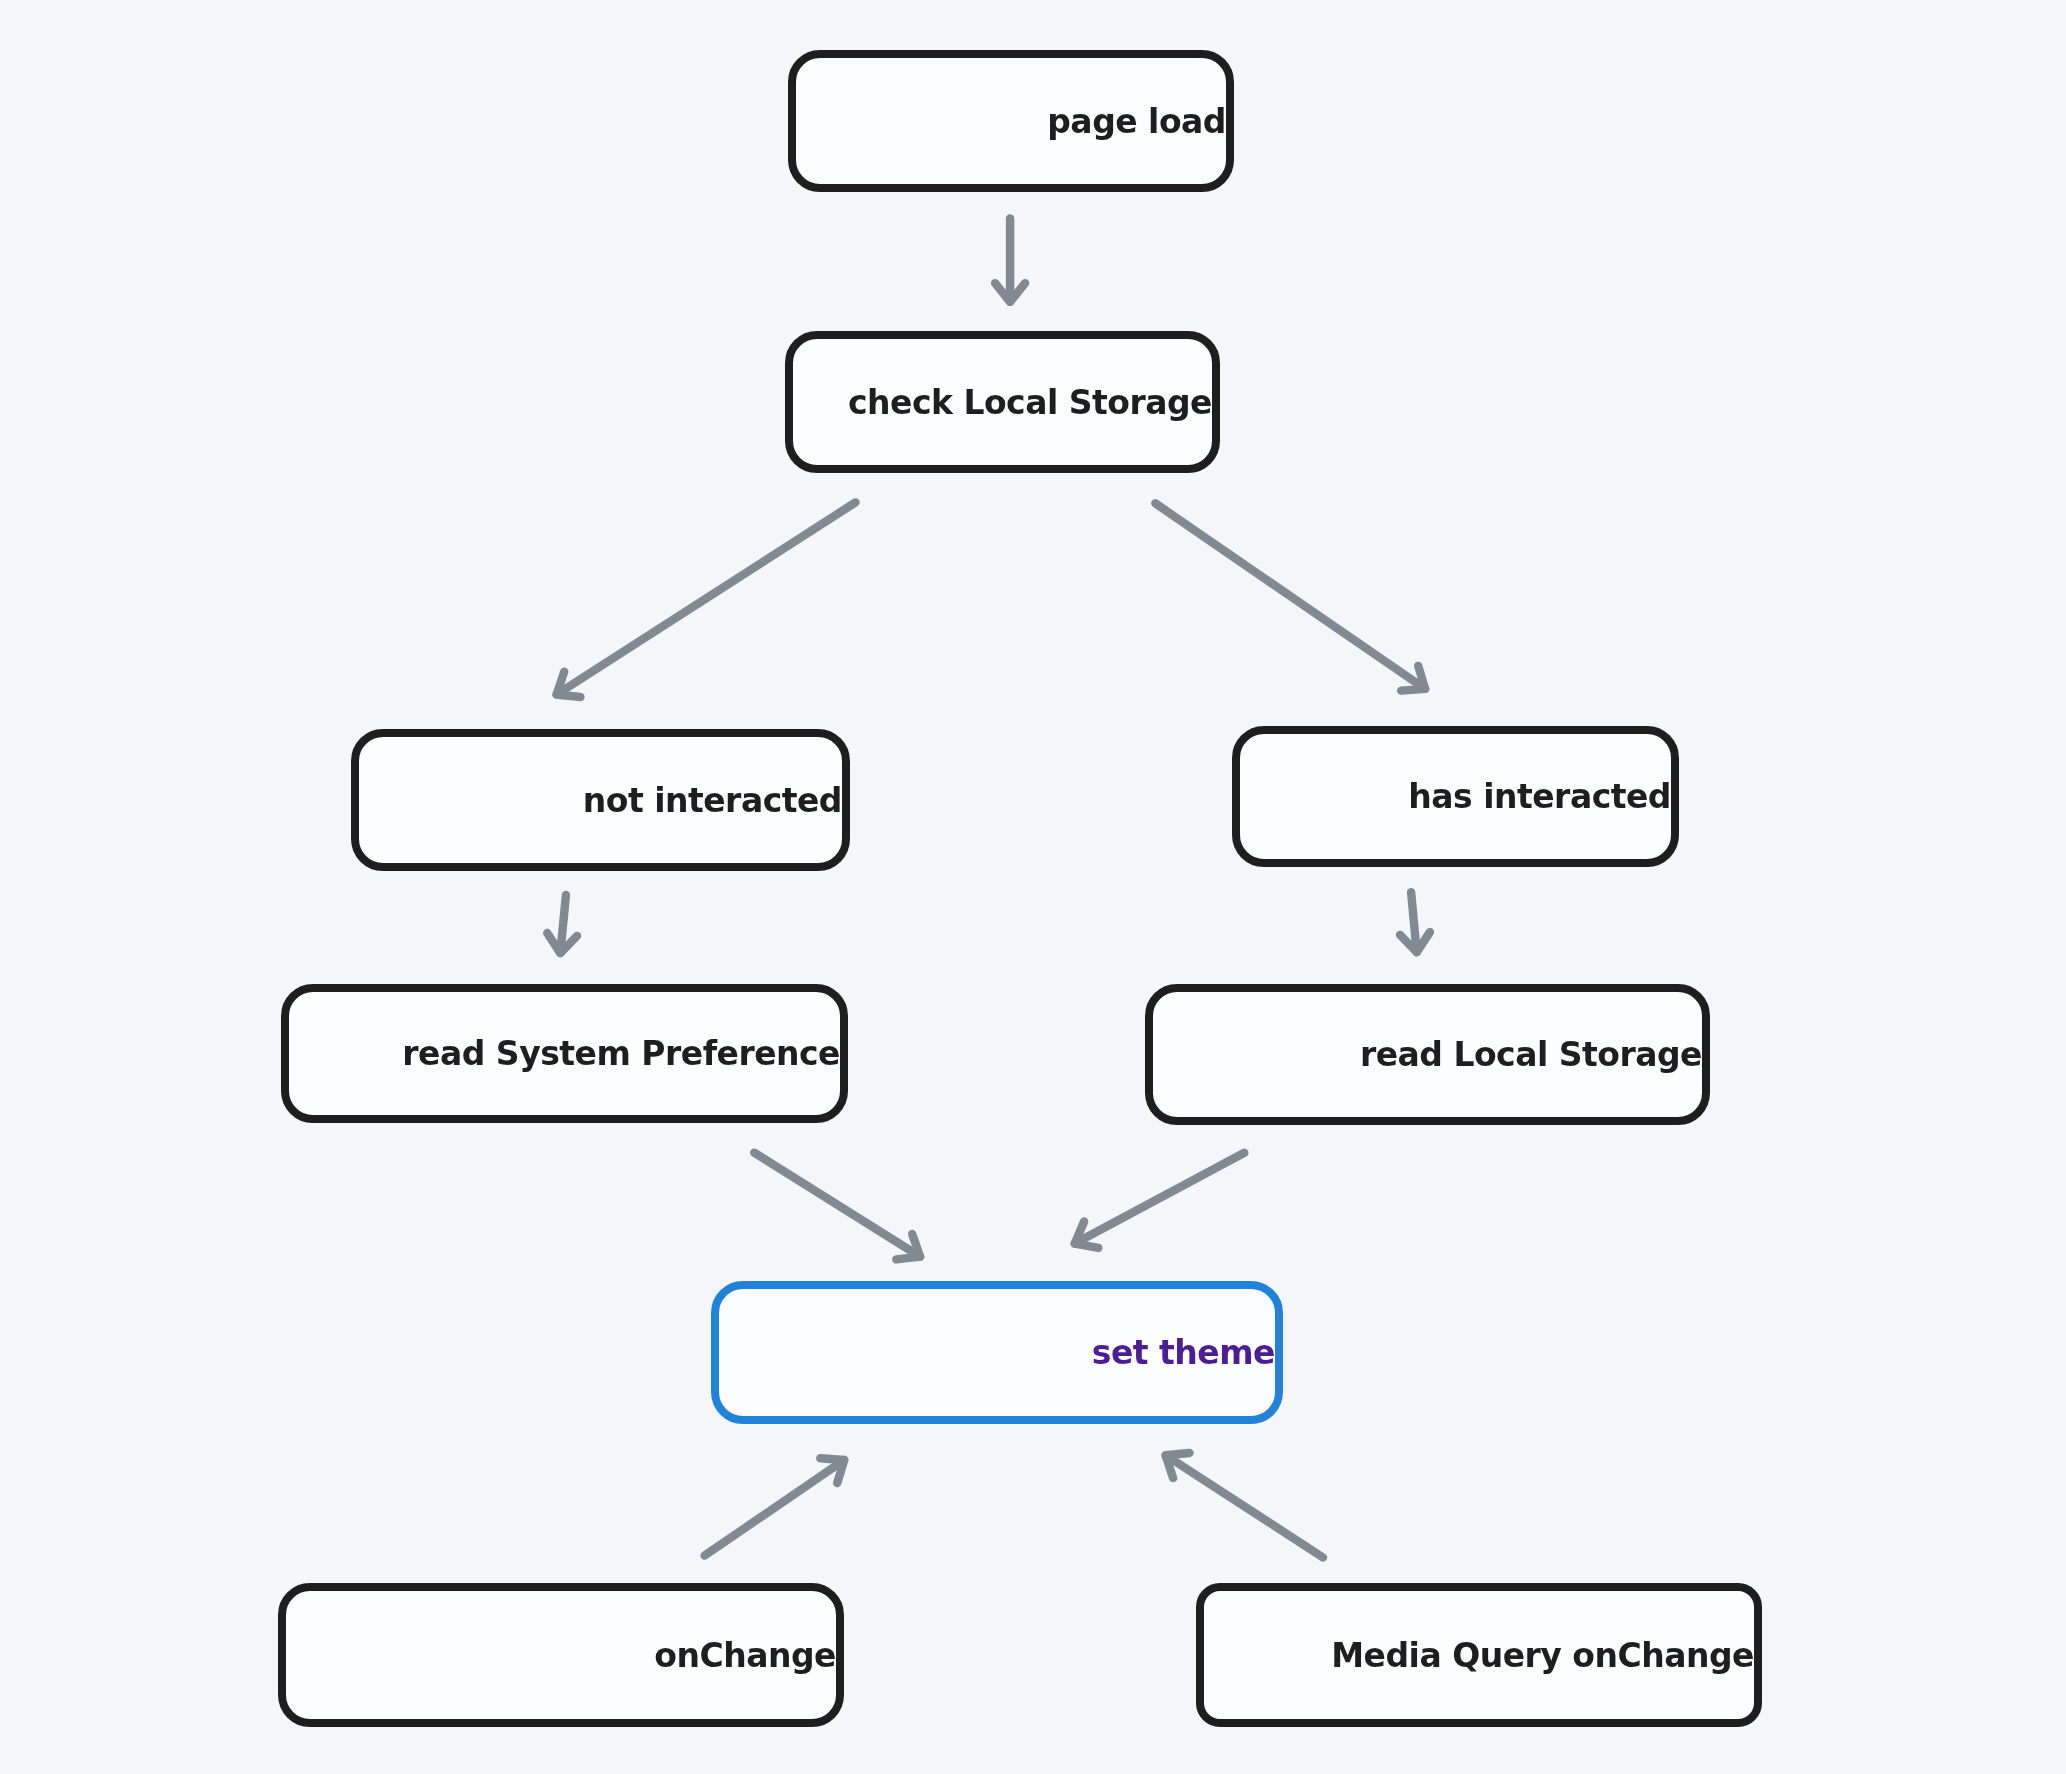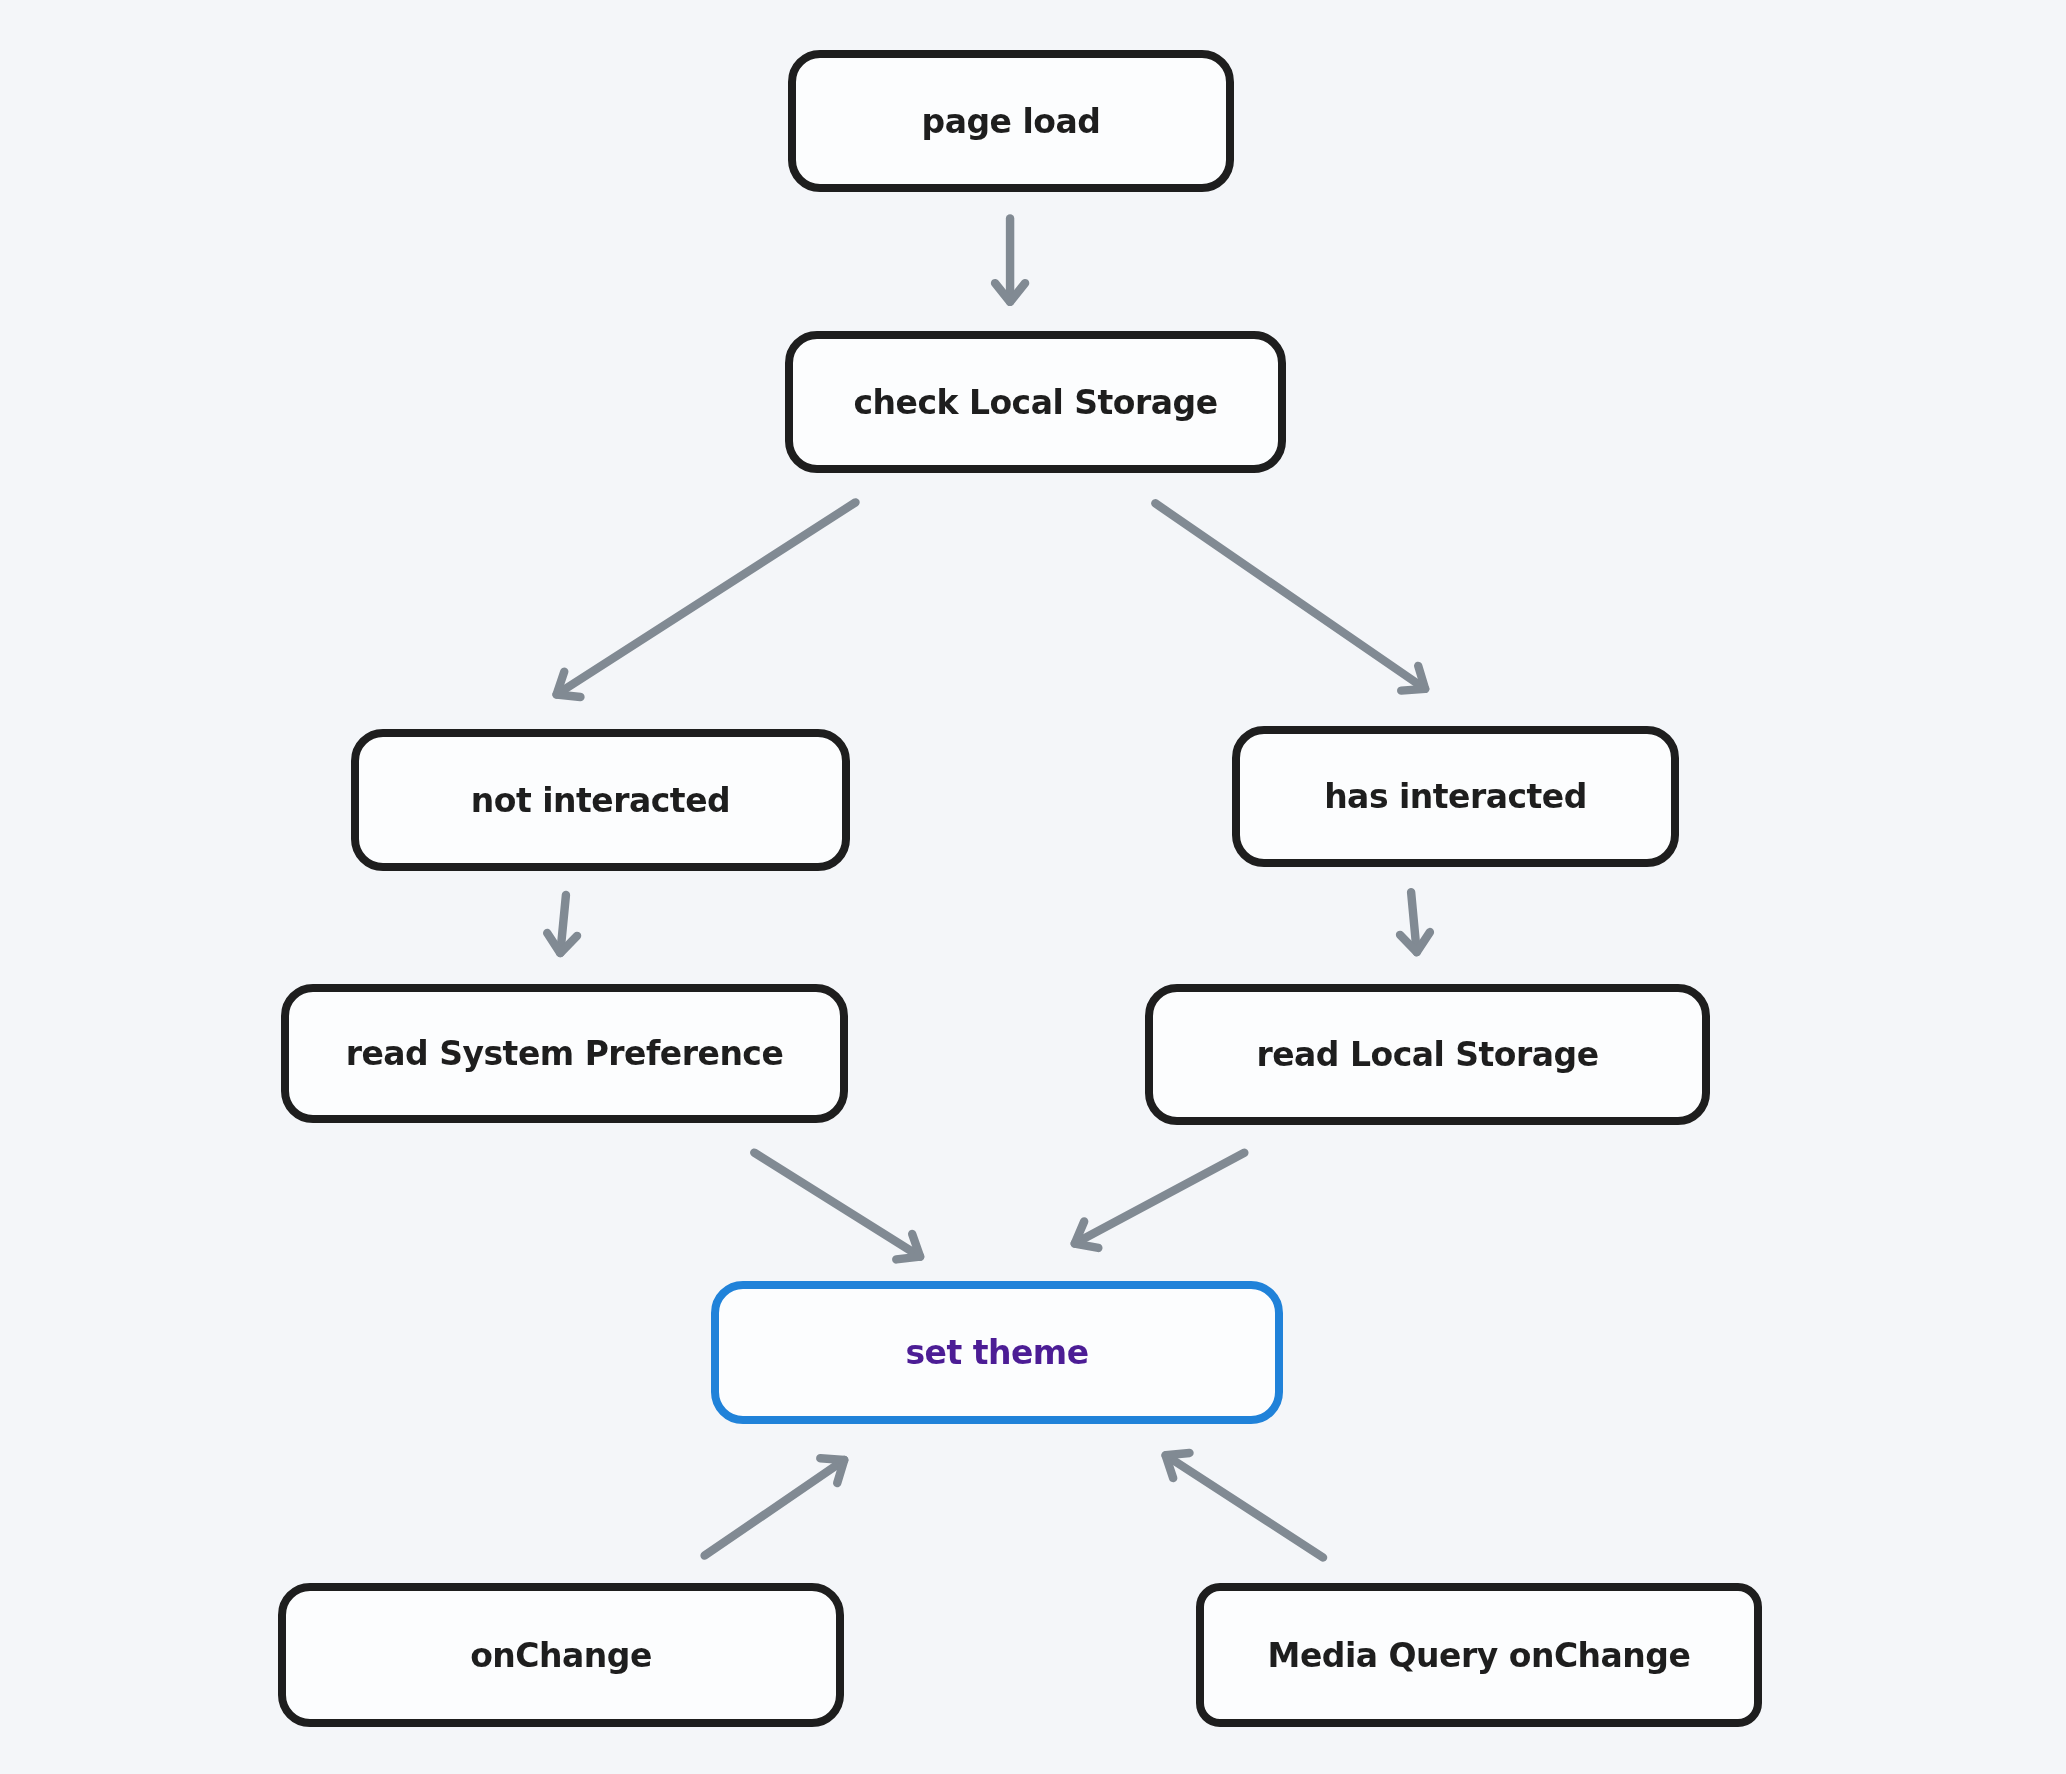--- a/index.html
+++ b/index.html
@@ -28,34 +28,34 @@
     fill: none;
   }
   .node {
     position: absolute;
     box-sizing: border-box;
     border: 8.4px solid #1e1e1e;
     border-radius: 32px;
     background: #fcfdfe;
     display: flex;
     align-items: center;
-    justify-content: center;
+    justify-content: flex-end;
     color: #1e1e1e;
     font-size: 33px;
     font-weight: 700;
     letter-spacing: -0.5px;
     text-align: center;
   }
   .node.accent {
     border-color: #2082d9;
     color: #4c1d95;
   }
   
   .n-page-load              { left: 788px;  top: 50px;   width: 446px; height: 142px; }
-  .n-check-local-storage    { left: 785px;  top: 331px;  width: 501px; height: 142px; }
+  .n-check-local-storage    { left: 785px;  top: 331px;  width: 435px; height: 142px; }
   .n-not-interacted         { left: 351px;  top: 729px;  width: 499px; height: 142px; }
   .n-has-interacted         { left: 1232px; top: 726px;  width: 447px; height: 141px; }
   .n-read-system-preference { left: 281px;  top: 984px; width: 567px; height: 139px; }
   .n-read-local-storage     { left: 1145px; top: 984px; width: 565px; height: 141px; }
   .n-set-theme              { left: 711px;  top: 1281px; width: 572px; height: 143px; }
   .n-on-click               { left: 278px;  top: 1583px; width: 566px; height: 144px; }
   .n-media-query-onchange   { left: 1196px; top: 1583px; width: 566px; height: 144px; border-radius: 24px; }
 </style>
 </head>
 <body>

